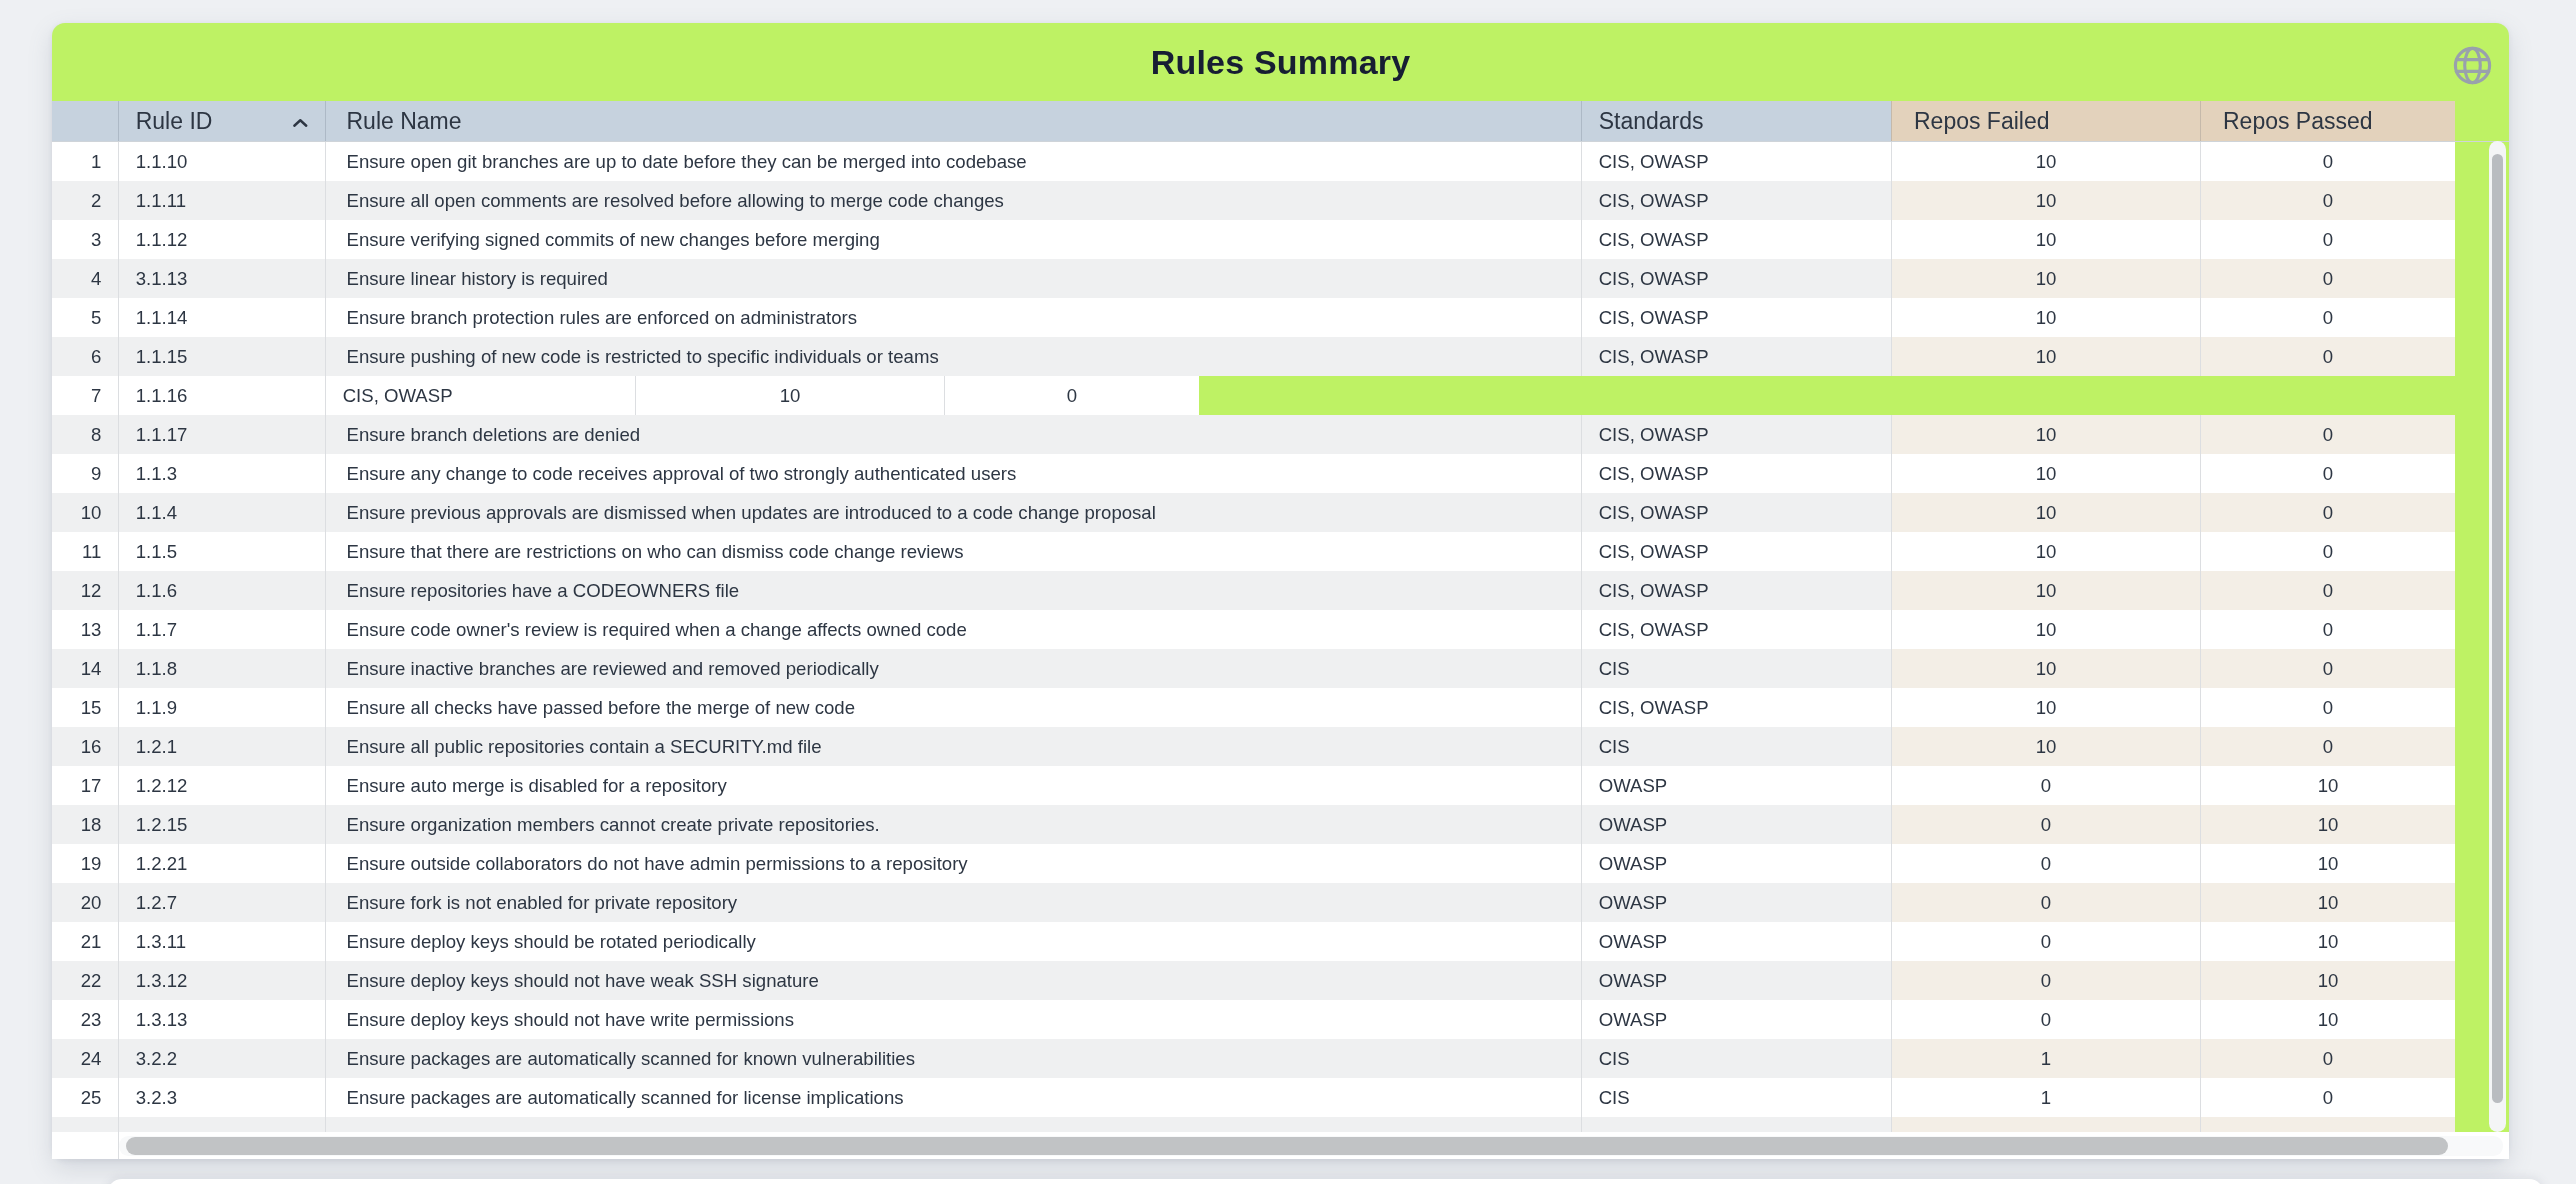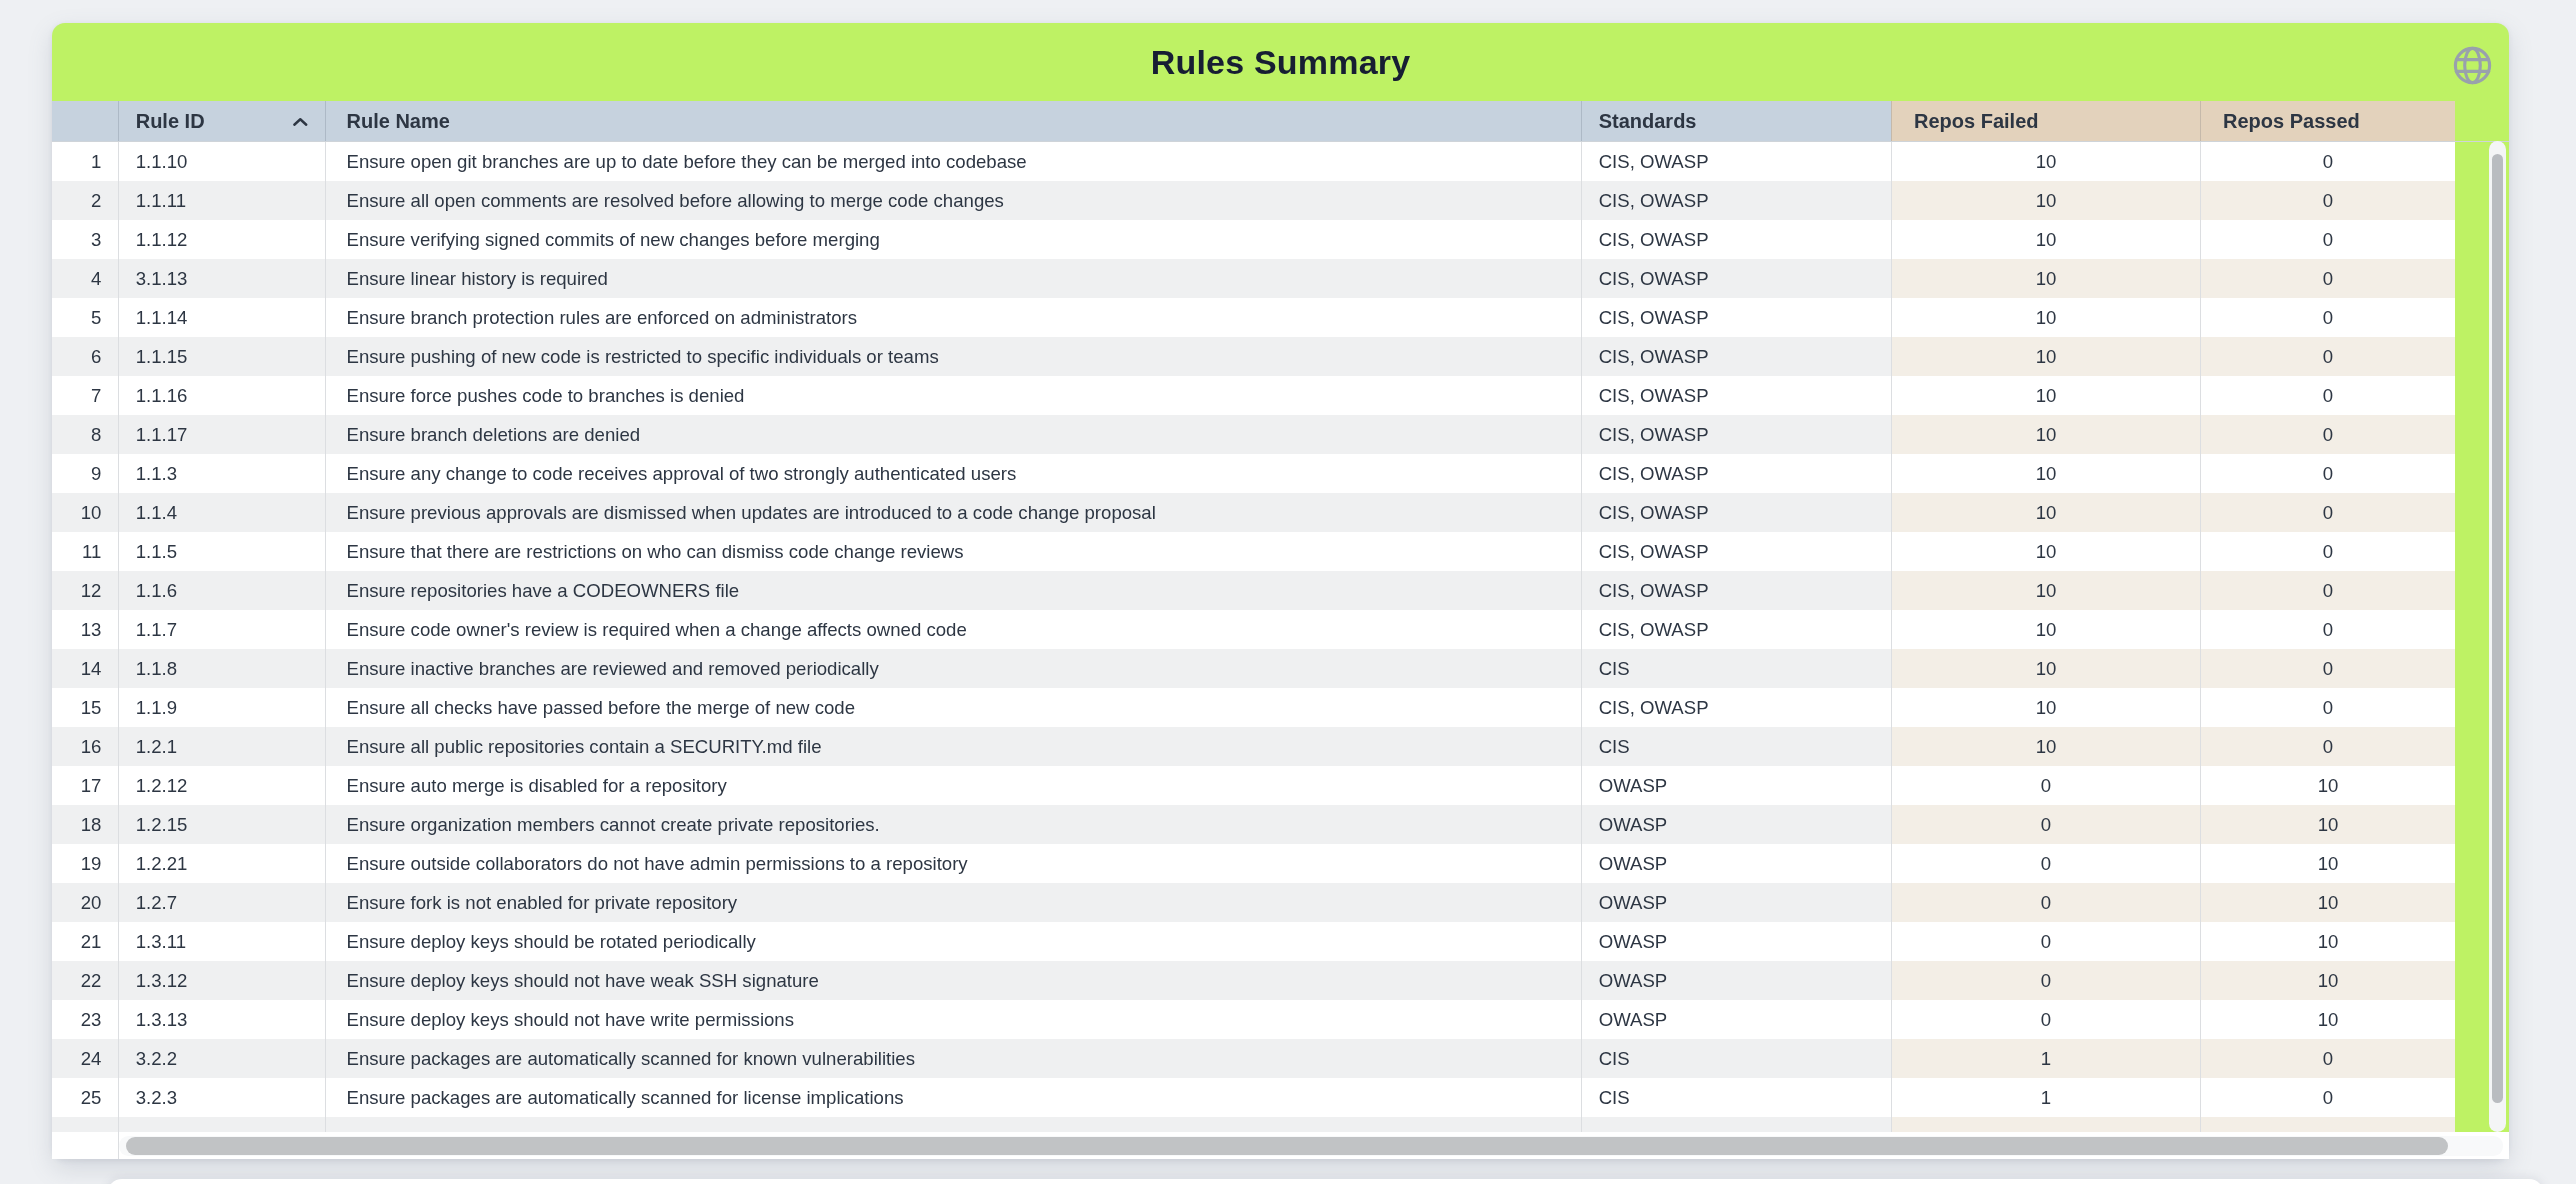--- a/index.html
+++ b/index.html
@@ -19,21 +19,21 @@
     position:absolute; inset:0; display:flex; align-items:center; justify-content:center;
     font-size:34px; font-weight:600; color:#171e33; letter-spacing:0.2px;
   }
   .globe-btn { position:absolute; right:15px; top:20.5px; width:43px; height:43px; cursor:pointer; }
 
   
   .grid { position:absolute; left:0; top:78px; right:0; }
   .hdr { display:flex; height:40px; border-bottom:0.9px solid #cfd4d9; }
   .hdr .cell {
     display:flex; align-items:center; box-sizing:border-box;
-    font-weight:700; font-size:20px; color:#2d3643; white-space:nowrap; overflow:hidden;
+    font-weight:400; font-size:23px; color:#2d3643; white-space:nowrap; overflow:hidden;
   }
   .blue { background:#c6d2de; }
   .tan  { background:#e3d2bc; }
   .hdr .cell + .cell { border-left:0.9px solid rgba(60,72,88,.18); }
 
   .row { display:flex; height:39px; }
   .row .cell {
     display:flex; align-items:center; box-sizing:border-box;
     font-size:18.6px; color:#2d3643; white-space:nowrap; overflow:hidden;
     background:#ffffff;
@@ -165,21 +165,20 @@
     <div class="cell c-num">6</div>
     <div class="cell c-id">1.1.15</div>
     <div class="cell c-name">Ensure pushing of new code is restricted to specific individuals or teams</div>
     <div class="cell c-std">CIS, OWASP</div>
     <div class="cell c-fail tancol">10</div>
     <div class="cell c-pass tancol">0</div>
   </div>
         <div class="row">
     <div class="cell c-num">7</div>
     <div class="cell c-id">1.1.16</div>
-    <div class="cell c-name">Ensure force pushes code to branches is denied</div>
     <div class="cell c-std">CIS, OWASP</div>
     <div class="cell c-fail tancol">10</div>
     <div class="cell c-pass tancol">0</div>
   </div>
         <div class="row striped">
     <div class="cell c-num">8</div>
     <div class="cell c-id">1.1.17</div>
     <div class="cell c-name">Ensure branch deletions are denied</div>
     <div class="cell c-std">CIS, OWASP</div>
     <div class="cell c-fail tancol">10</div>

